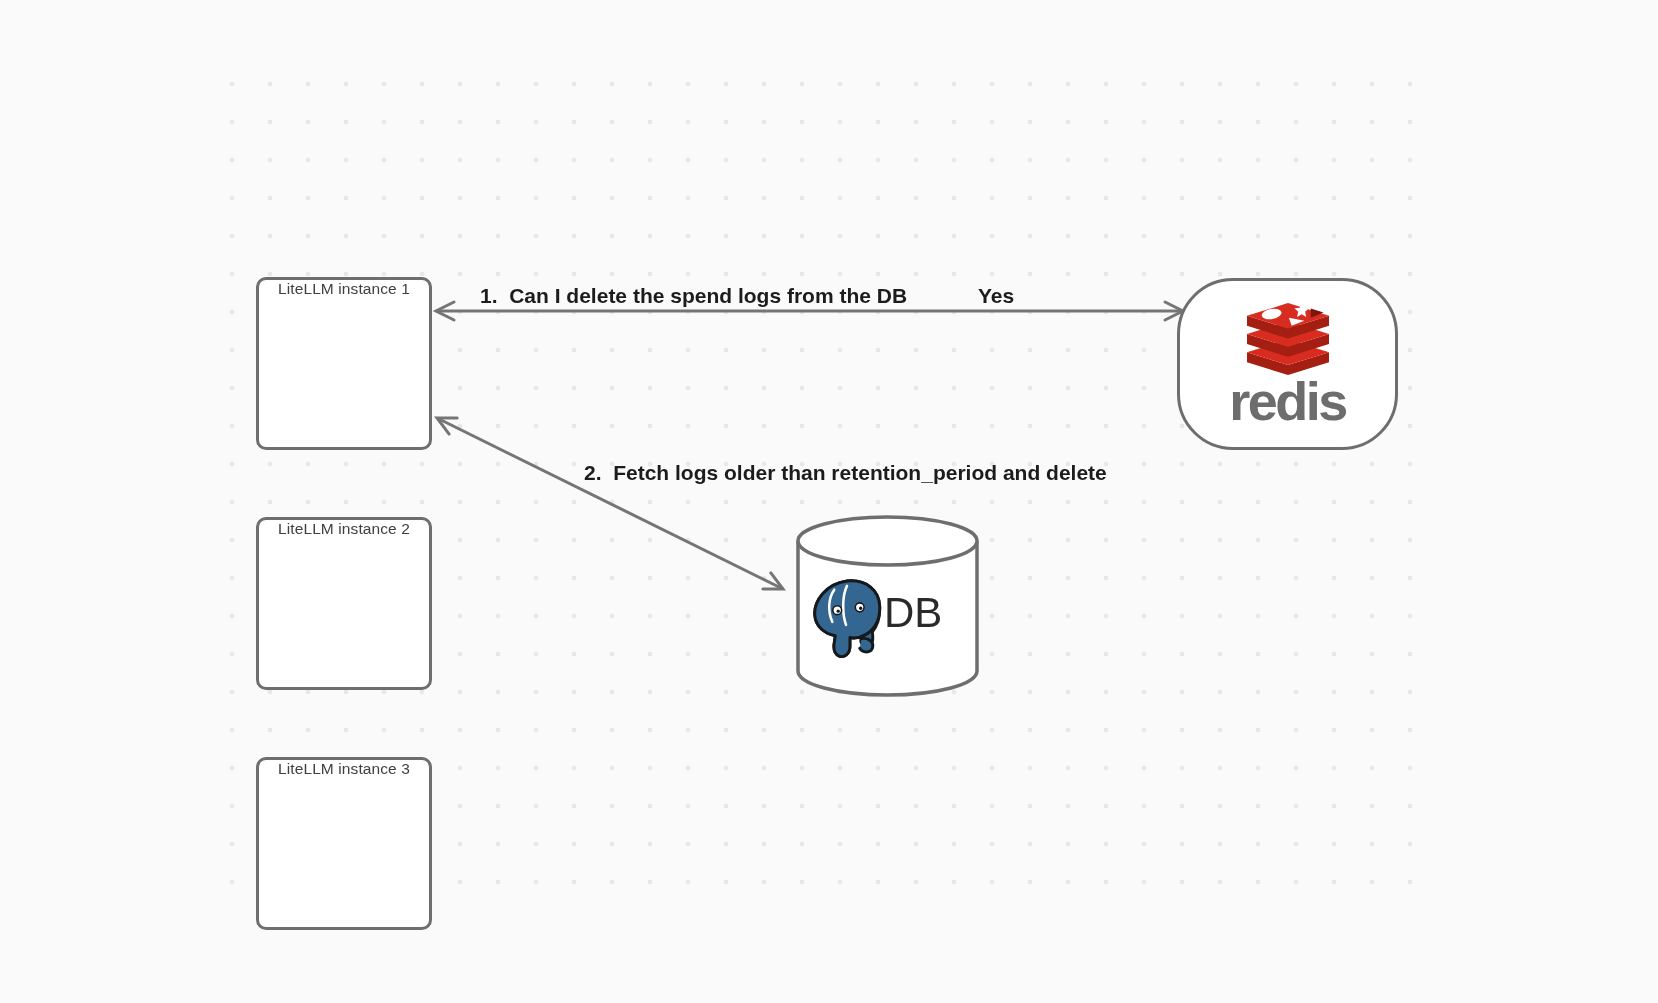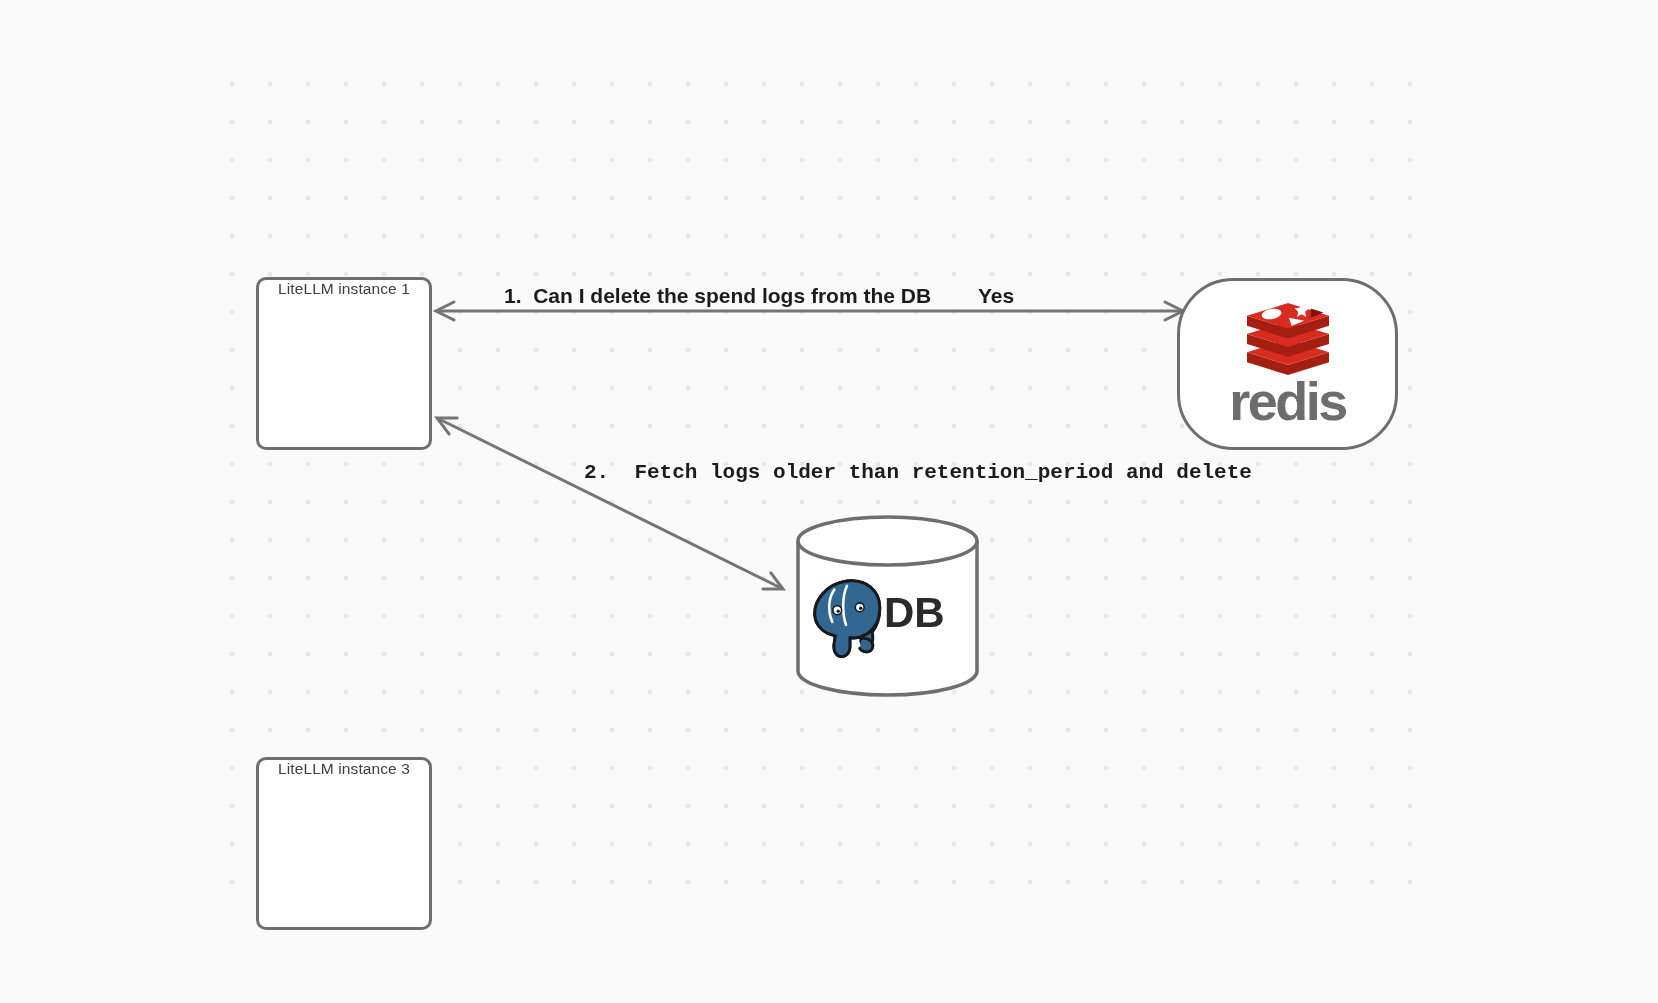--- a/index.html
+++ b/index.html
@@ -37,28 +37,28 @@
     padding-top:2px;
   }
   .redis-wordmark{
     font-size:54px;font-weight:bold;color:#6d6d6d;letter-spacing:-2.5px;
     line-height:1;margin-top:-2px;
   }
   .edge-label{
     position:absolute;font-size:21px;font-weight:bold;color:#1c1c1c;
     white-space:pre;line-height:24px;
   }
-  #edge1-label{left:504px;top:284px;}
+  #edge1-label{left:480px;top:284px;}
   #edge1-response{left:978px;top:284px;}
-  #edge2-label{left:584px;top:461px;font-family:Liberation Mono, monospace;}
+  #edge2-label{left:584px;top:461px;}
   .db-cylinder{position:absolute;left:790px;top:508px;}
   .db-elephant{position:absolute;left:810px;top:578px;}
   .db-text{
     position:absolute;left:884px;top:592px;
-    font-size:42px;font-weight:bold;color:#2a2a2a;line-height:1;
+    font-size:42px;font-weight:normal;color:#2a2a2a;line-height:1;
   }
 </style>
 </head>
 <body>
 
 <div class="canvas">
 
   <div class="dot-grid"></div>
 
   <svg class="arrows">
@@ -70,20 +70,23 @@
     <line x1="436" y1="311" x2="1183" y2="311" stroke="#757575" stroke-width="3" marker-start="url(#vhead)" marker-end="url(#vhead)"></line>
     <line x1="437" y1="418" x2="783" y2="589" stroke="#757575" stroke-width="3" marker-start="url(#vhead)" marker-end="url(#vhead)"></line>
   </svg>
 
   <div class="edge-label" id="edge1-label">1.  Can I delete the spend logs from the DB</div>
   <div class="edge-label" id="edge1-response">Yes</div>
   <div class="edge-label" id="edge2-label">2.  Fetch logs older than retention_period and delete</div>
 
   <div class="node-box" id="box-instance-1">
     <span class="node-label">LiteLLM instance 1</span>
+  </div>
+  <div class="node-box" id="box-instance-2">
+    <span class="node-label">LiteLLM instance 2</span>
   </div>
   <div class="node-box" id="box-instance-3">
     <span class="node-label">LiteLLM instance 3</span>
   </div>
 
   <div class="redis-node">
     <svg width="82" height="73" viewBox="0 0 90 80">
 
       <g>
         <path d="M0 54 L45 68 L90 54 L90 65 L45 79 L0 65 Z" fill="#a41e11"></path>

